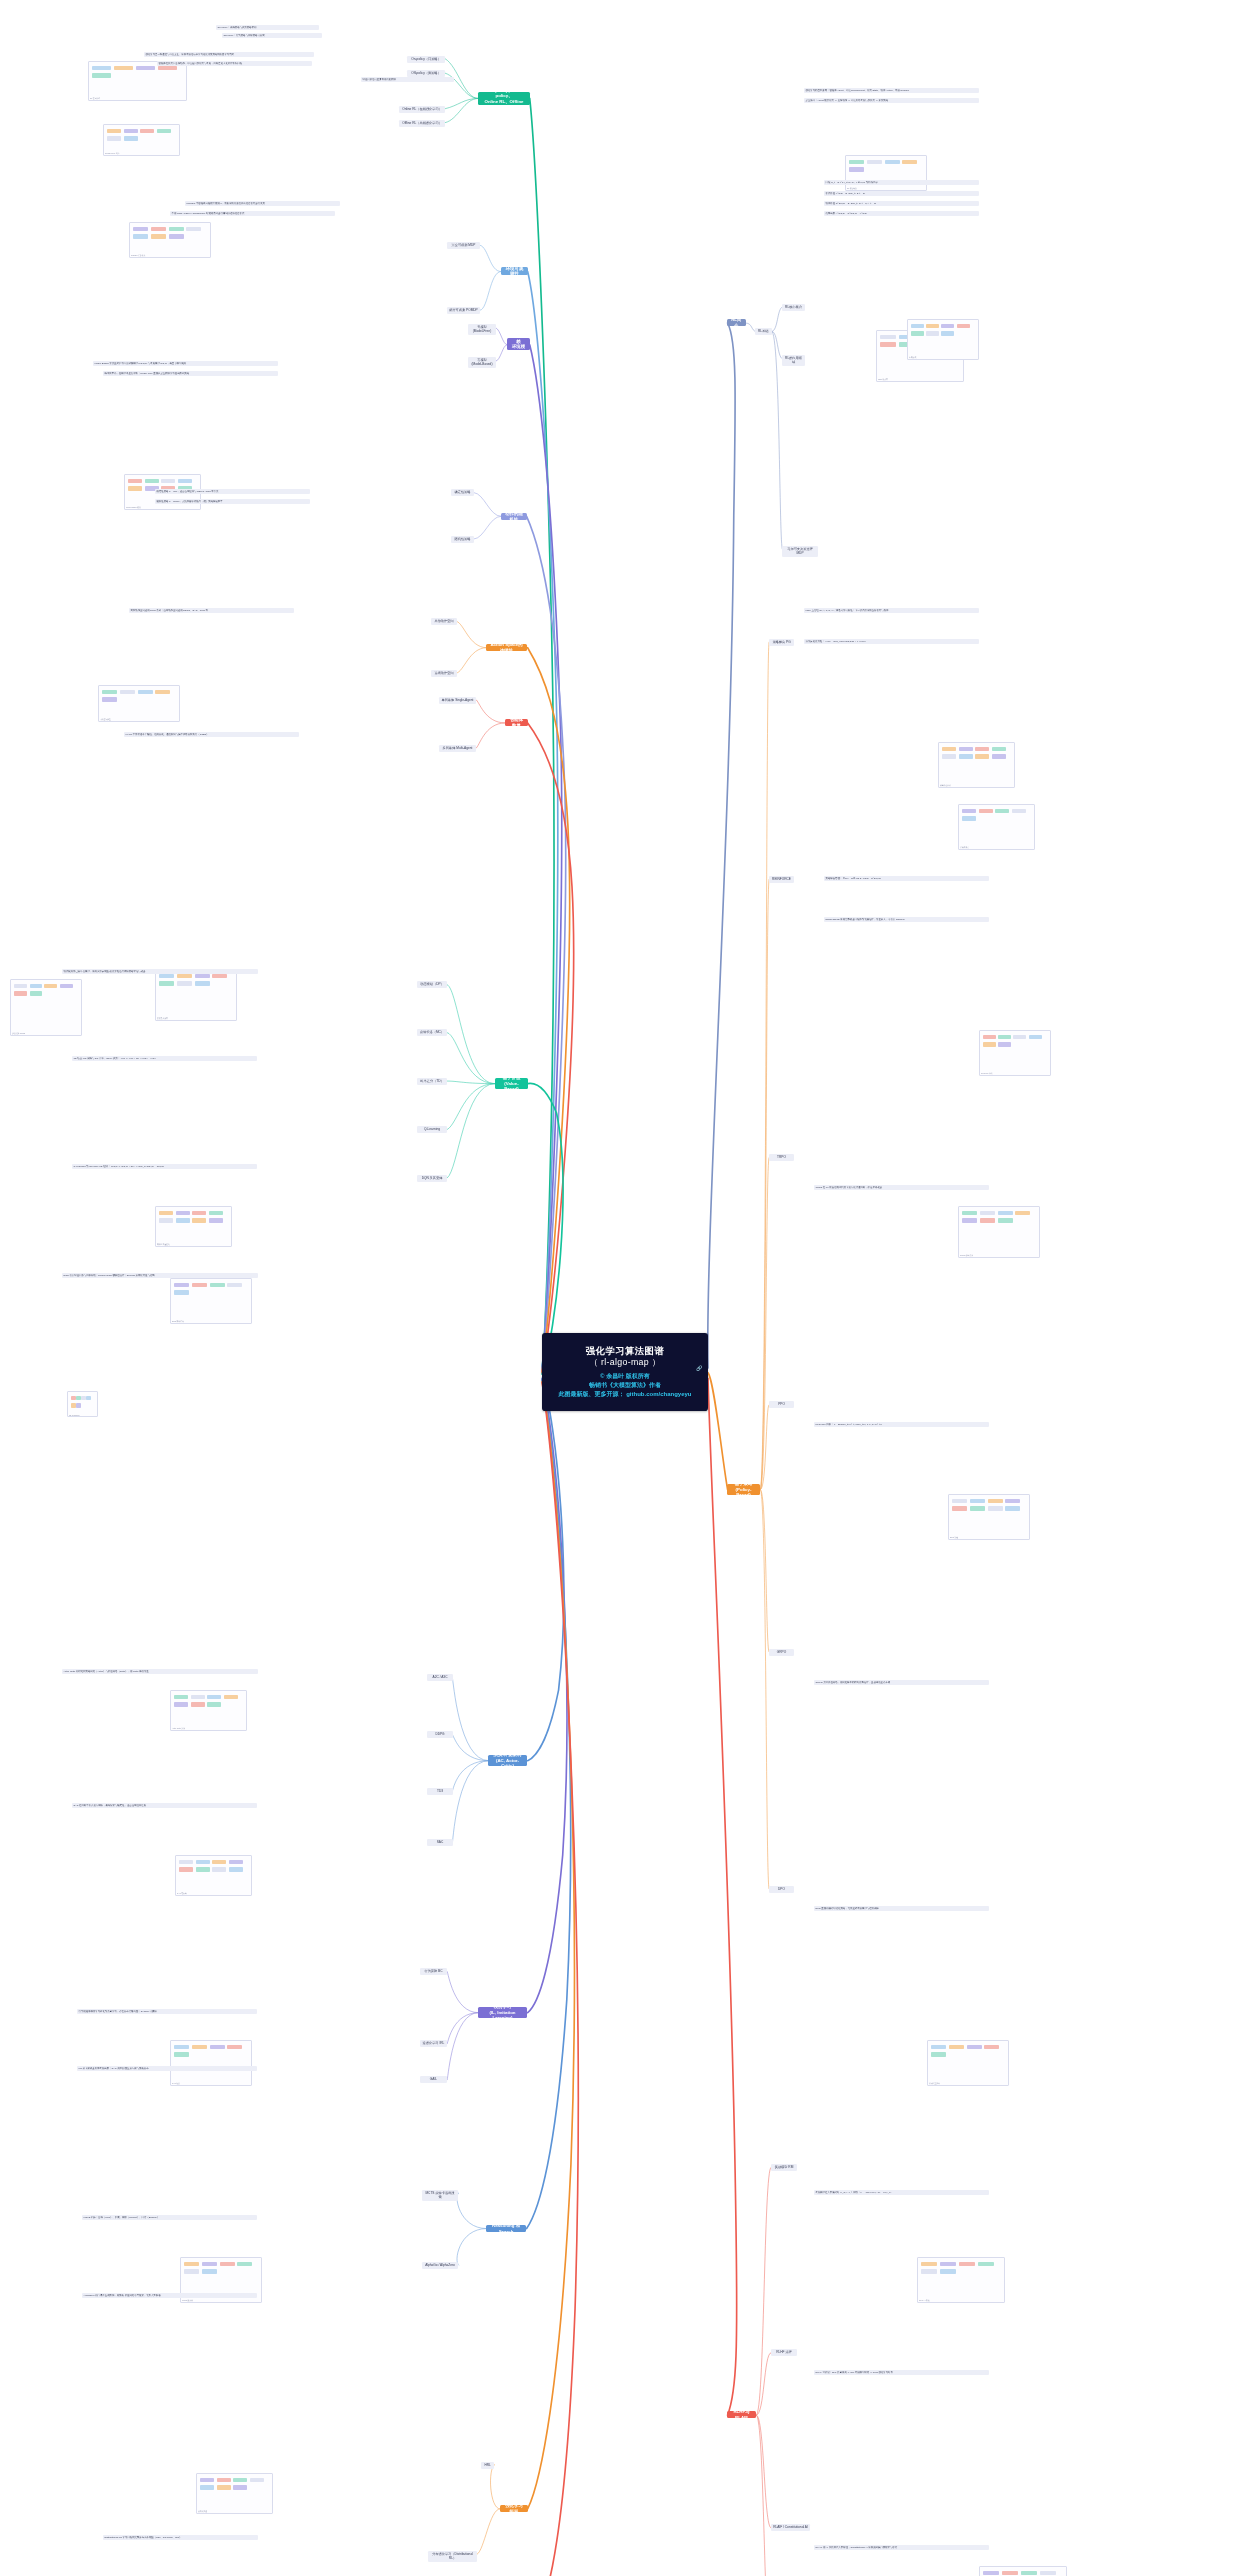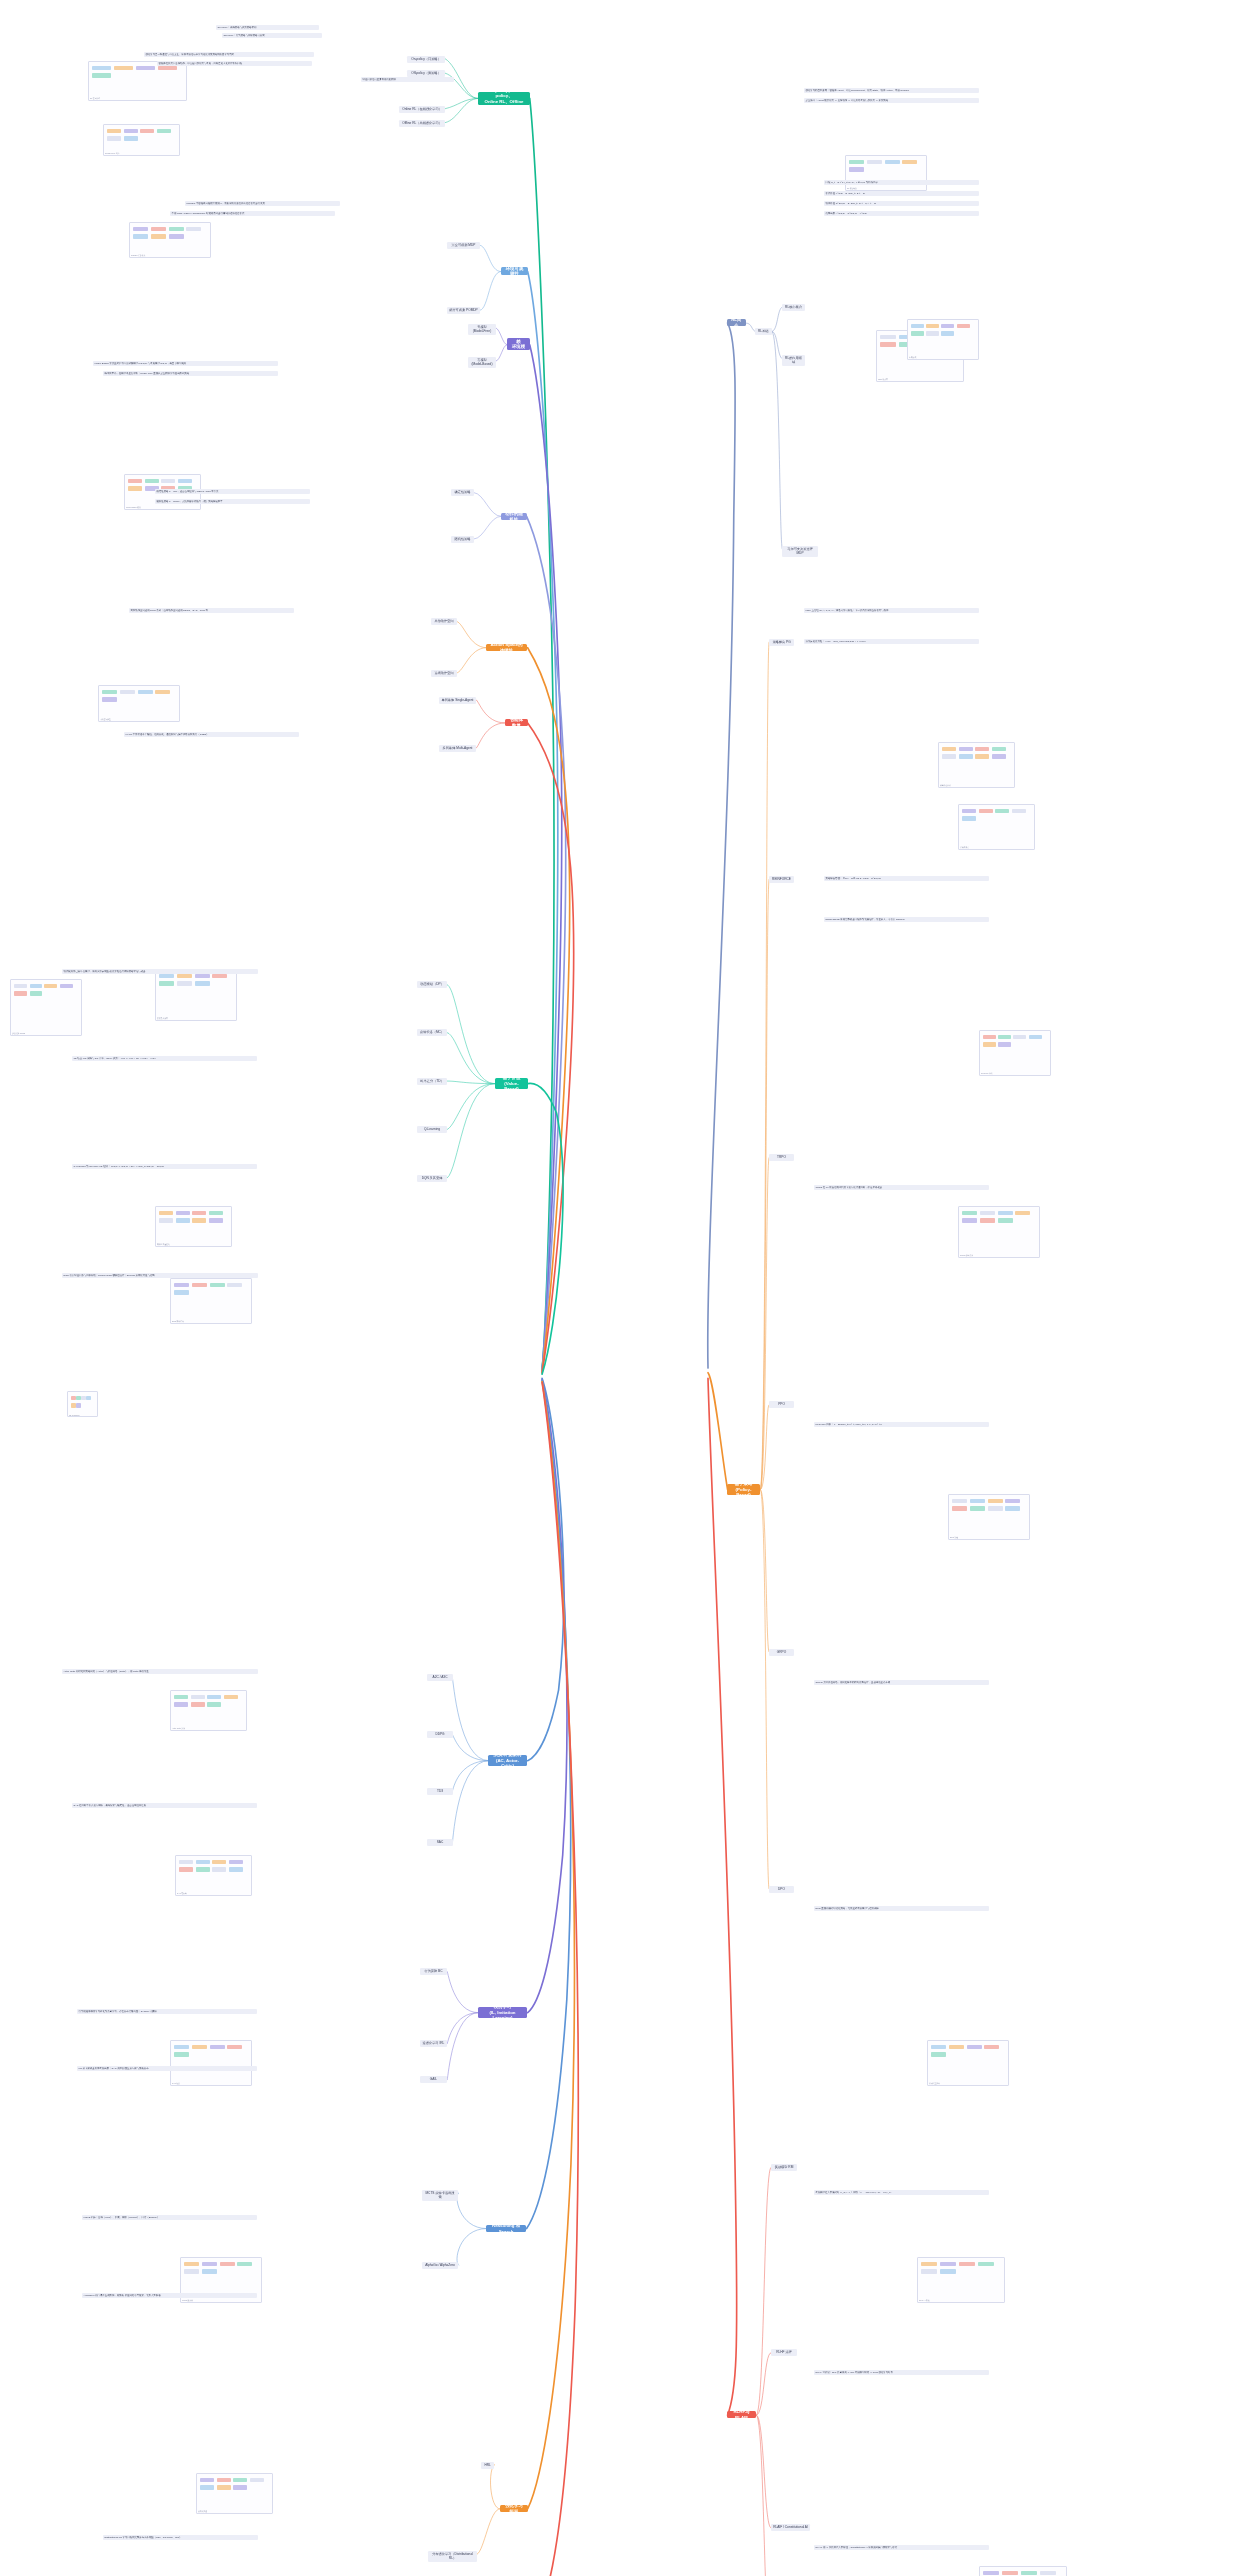--- a/index.html
+++ b/index.html
@@ -192,20 +192,33 @@
       <path d="M1476,2891 C1488,2891 1486,2726 1492,2726" stroke="#f0912f"></path>
       <path d="M1476,2891 C1488,2891 1486,3206 1492,3206" stroke="#f0912f"></path>
       <path d="M1476,2891 C1488,2891 1486,3666 1492,3666" stroke="#f0912f"></path>
       <path d="M1468,4687 C1484,4687 1482,4206 1496,4206" stroke="#ed5a4e"></path>
       <path d="M1468,4687 C1484,4687 1482,4566 1496,4566" stroke="#ed5a4e"></path>
       <path d="M1468,4687 C1484,4687 1482,4906 1496,4906" stroke="#ed5a4e"></path>
       <path d="M1468,4687 C1484,4687 1482,5146 1496,5146" stroke="#ed5a4e"></path>
     </g>
   </svg>
 
+  <div class="root-node">
+    <div class="root-title">强化学习算法图谱</div>
+    <div class="root-subtitle">（ rl-algo-map ）</div>
+    <div class="root-meta">
+      <div>© 余昌叶  版权所有</div>
+      <div>畅销书《大模型算法》作者</div>
+      <div>
+        <span>此图最新版、更多开源：</span>
+        <span class="lnk">github.com/changyeyu</span>
+      </div>
+    </div>
+    <div class="root-link-icon">🔗</div>
+  </div>
 
   <div id="layer-cards">
       <div class="card" style="left: 88px; top: 61px; width: 99px; height: 40px;">
         <span class="chip" style="background: rgb(188, 217, 242); left: 3.1px; top: 3.6px; width: 18.6px; height: 4.6px;"></span>
         <span class="chip" style="background: rgb(247, 207, 158); left: 25px; top: 3.6px; width: 18.6px; height: 4.6px;"></span>
         <span class="chip" style="background: rgb(199, 194, 238); left: 47px; top: 3.6px; width: 18.6px; height: 4.6px;"></span>
         <span class="chip" style="background: rgb(245, 185, 179); left: 69px; top: 3.6px; width: 18.6px; height: 4.6px;"></span>
         <span class="chip" style="background: rgb(169, 227, 210); left: 3.1px; top: 11.3px; width: 18.6px; height: 4.6px;"></span>
         <span class="cap">RL 交互循环</span>
       </div>

